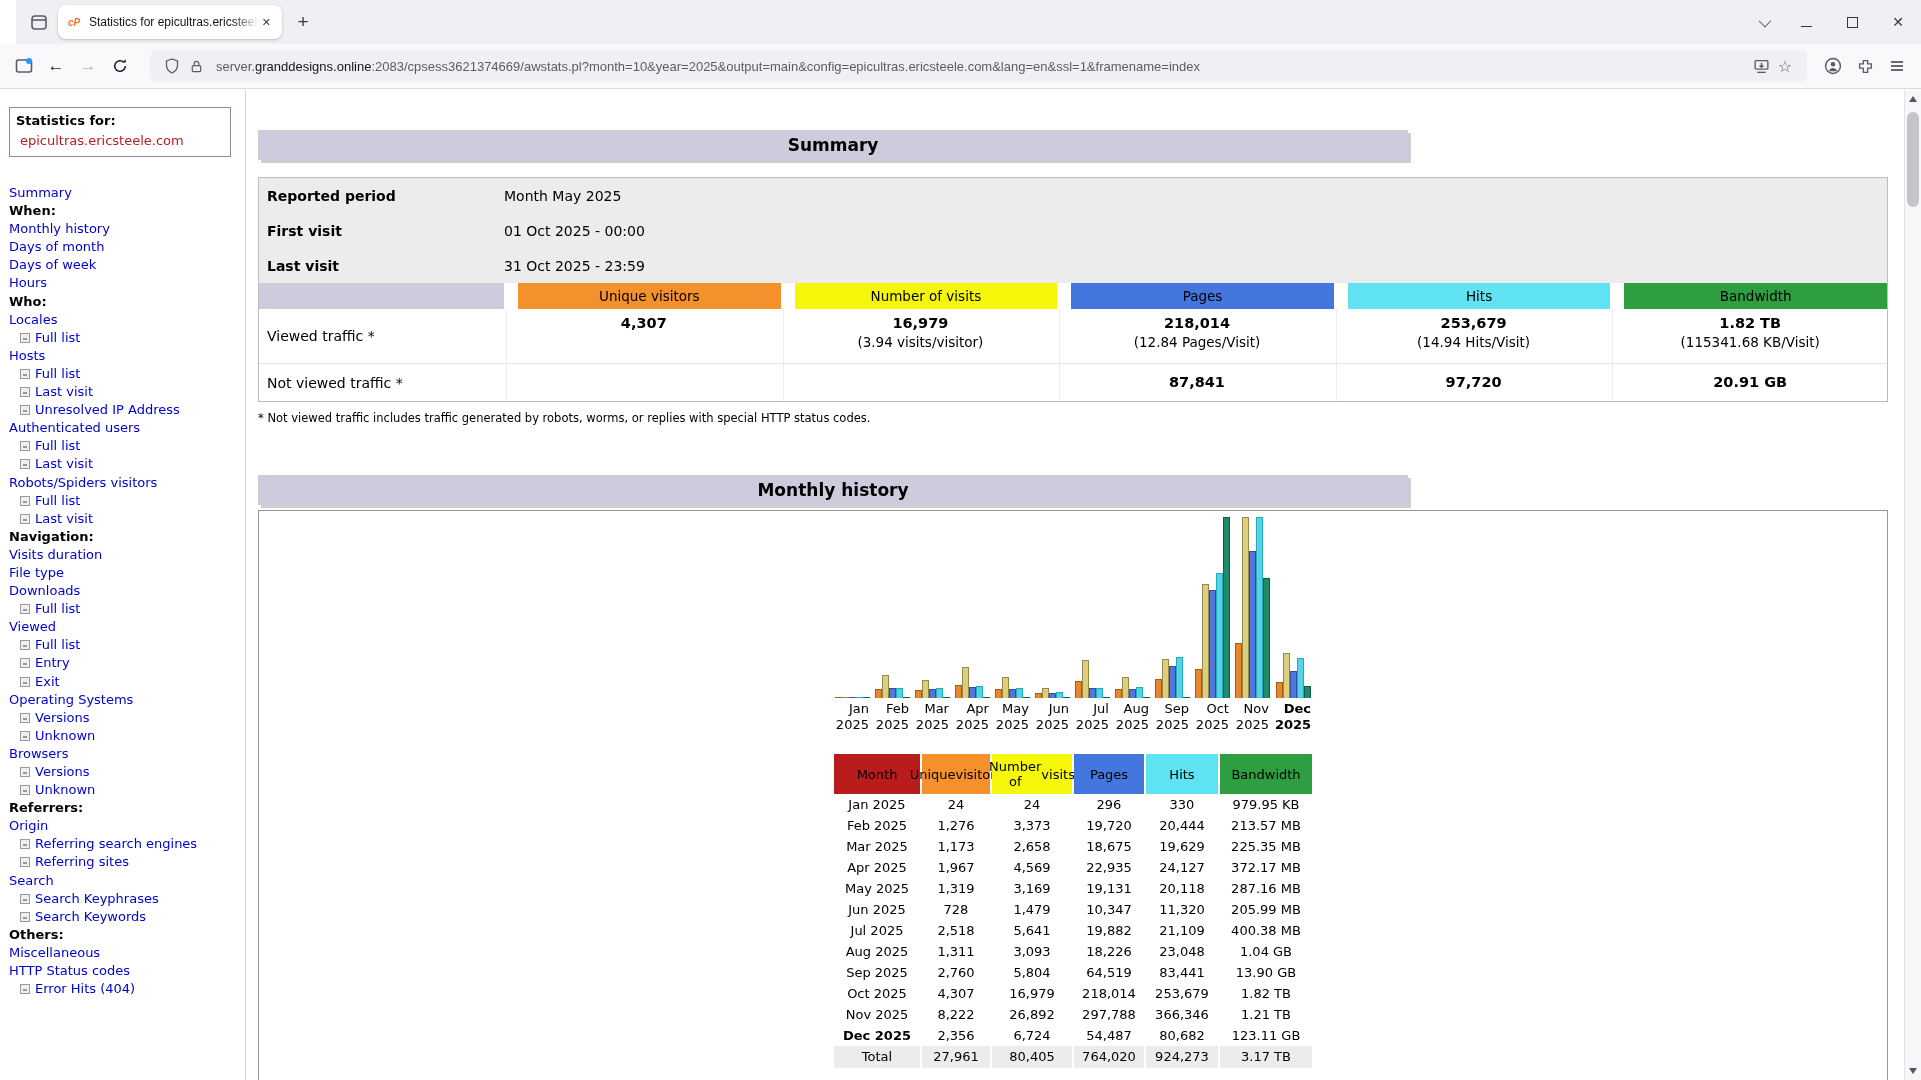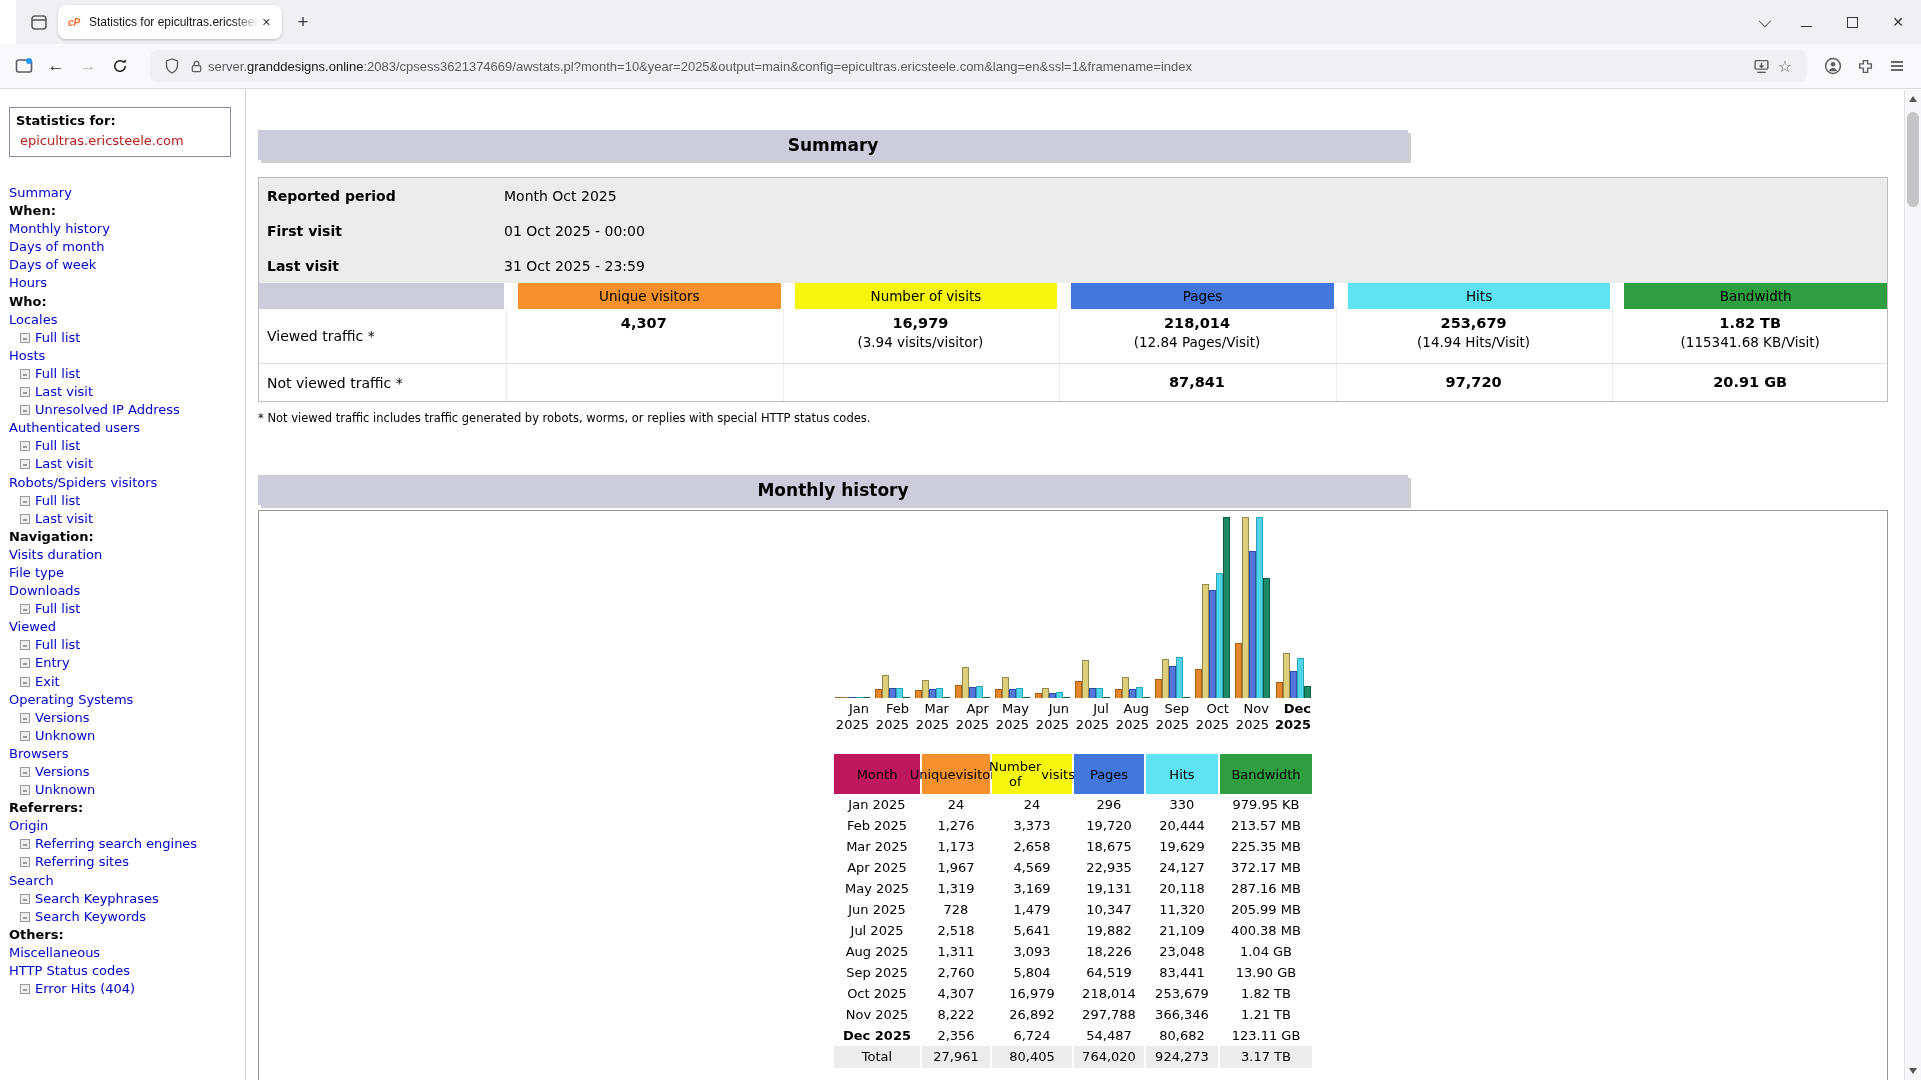--- a/index.html
+++ b/index.html
@@ -29,21 +29,21 @@
   .max-glyph { width:11px; height:11px; border:1.4px solid #35353d; }
   .close-glyph { font-size:14px; }
 
   .navbar { position:absolute; top:44px; left:0; right:0; height:45px; background:#f9f9fb;
     border-bottom:1px solid #d9d9de; display:flex; align-items:center; padding:0 8px; }
   .nav-ic { width:32px; height:32px; display:flex; align-items:center; justify-content:center;
     font-size:17px; color:#1c1b22; border-radius:4px; flex:0 0 32px; }
   .nav-ic.disabled { color:#b6b6bf; }
   .urlbar { flex:1; height:32px; background:#f0f0f4; border-radius:7px; margin:0 10px 0 14px;
     display:flex; align-items:center; padding:0 10px; }
-  .url-text { flex:1; font-size:13px; color:#5b5b66; white-space:nowrap; overflow:hidden; }
+  .url-text { flex:1; font-size:13px; color:#5b5b66; margin-left:8px; white-space:nowrap; overflow:hidden; }
   .url-text .host { color:#15141a; }
   .ubar-ic { width:24px; height:24px; display:flex; align-items:center; justify-content:center; flex:0 0 24px; }
   .star { font-size:16px; color:#5b5b66; }
 
   
   .page { position:absolute; top:90px; bottom:0; left:0; right:0; display:flex; background:#fff; }
   .sidebar { width:246px; border-right:1px solid #d4d4d4; padding:17px 0 0 9px; flex:0 0 246px;
     font-family:"DejaVu Sans", sans-serif; }
   .stats-box { width:222px; border:1px solid #8a8aa5; padding:5px 6px 8px 6px; }
   .stats-box .t { font-weight:bold; font-size:13px; color:#000; }
@@ -257,21 +257,21 @@
       </div>
   </div>
 
   <div class="main">
     <div class="title-bar">Summary</div>
 
     <div class="sum-table">
       <div id="info-rows">
           <div class="g-row info-row">
             <span class="lbl">Reported period</span>
-            <span class="val">Month Oct 2025</span>
+            <span class="val">Month May 2025</span>
           </div>
           <div class="g-row info-row">
             <span class="lbl">First visit</span>
             <span class="val">01 Oct 2025 - 00:00</span>
           </div>
           <div class="g-row info-row">
             <span class="lbl">Last visit</span>
             <span class="val">31 Oct 2025 - 23:59</span>
           </div>
         </div>
@@ -480,21 +480,21 @@
               <div class="cat-lbl bold">
                 <div>Dec</div>
                 <div>2025</div>
               </div>
             </div>
           </div>
         </div>
       <div class="mtable-wrap">
           <div class="mtable" id="mtable">
             <div class="m-row">
-              <div class="m-hcell" style="background: #be185d; text-align: right;">Month</div>
+              <div class="m-hcell" style="background: #b91c1c; text-align: right;">Month</div>
               <div class="m-hcell" style="background: rgb(245, 145, 45);">
                 <div>Unique</div>
                 <div>visitors</div>
               </div>
               <div class="m-hcell" style="background: rgb(246, 246, 11);">
                 <div>Number of</div>
                 <div>visits</div>
               </div>
               <div class="m-hcell" style="background: rgb(68, 119, 221);">
                 <div>Pages</div>

